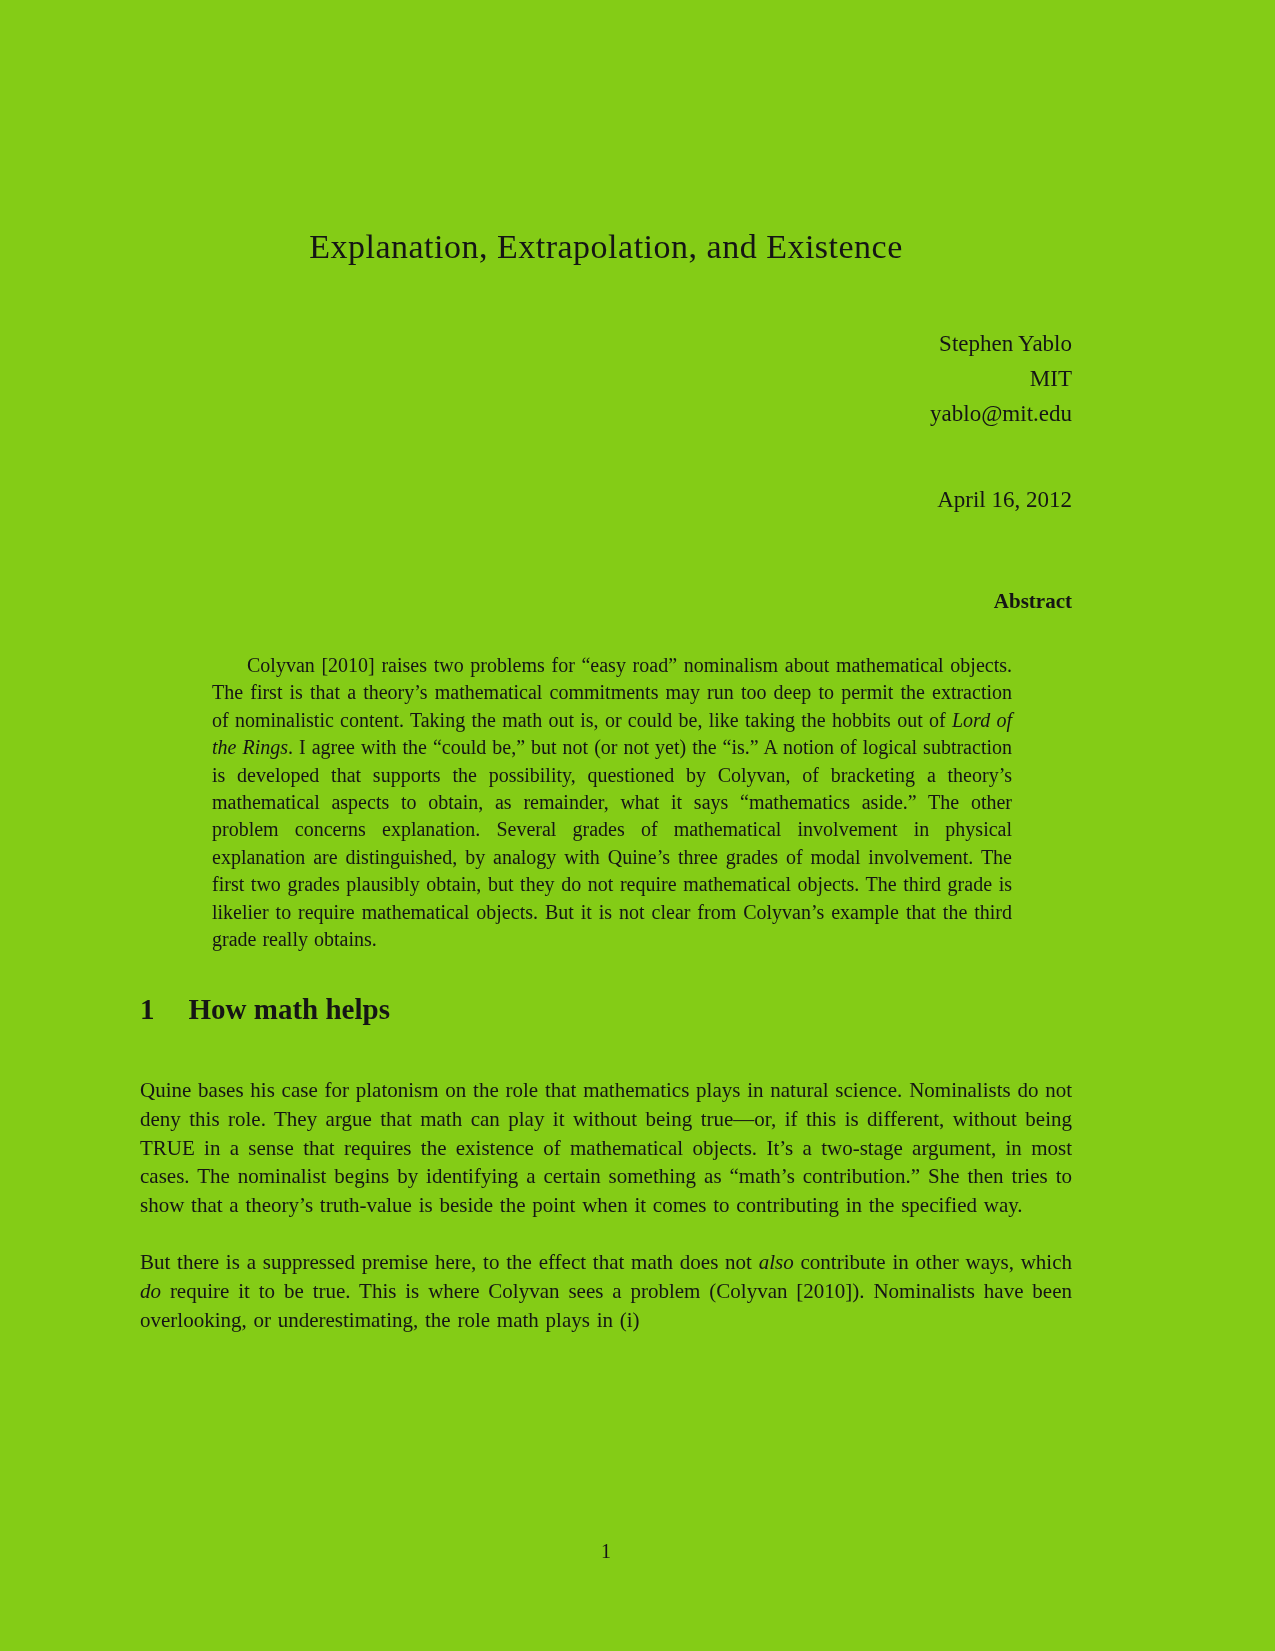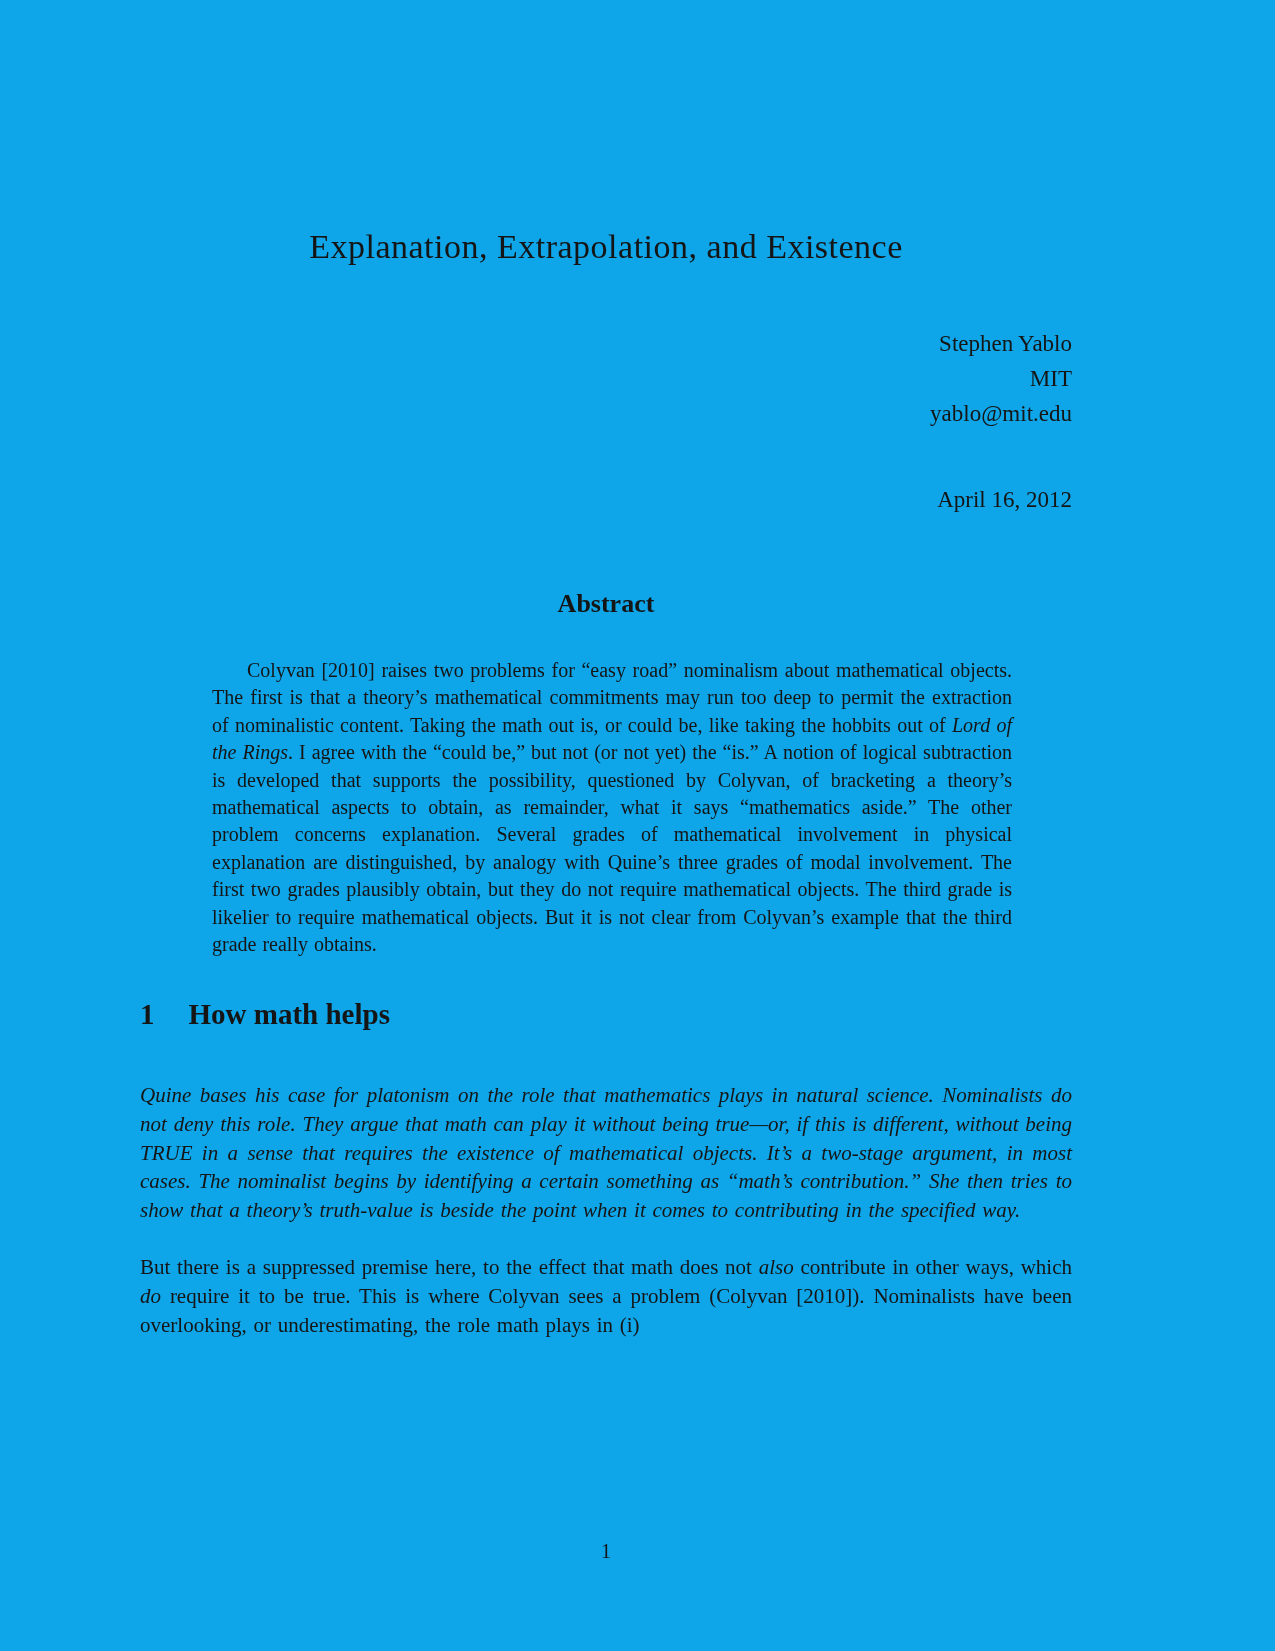--- a/index.html
+++ b/index.html
@@ -4,21 +4,21 @@
 <style>
   html, body {
     margin: 0;
     padding: 0;
     background: #ffffff;
   }
   .page {
     position: relative;
     width: 1275px;
     height: 1651px;
-    background: #0ea5e9;
+    background: #84cc16;
     font-family: "Liberation Serif", "DejaVu Serif", serif;
     color: #151515;
     overflow: hidden;
   }
   .content {
     width: 932px;
     margin-left: 140px;
   }
   .paper-title {
     margin: 0;
@@ -34,22 +34,22 @@
     font-size: 23px;
     line-height: 35px;
   }
   .date-line {
     margin-top: 56px;
     text-align: right;
     font-size: 23px;
   }
   .abstract-heading {
     margin-top: 76px;
-    text-align: center;
-    font-size: 26px;
+    text-align: right;
+    font-size: 21px;
     font-weight: bold;
   }
   .abstract-text {
     margin: 38px 0 0 72px;
     width: 800px;
     font-size: 20px;
     line-height: 27.4px;
     text-align: justify;
     text-indent: 35px;
     word-spacing: 1px;
@@ -63,21 +63,21 @@
     display: inline-block;
     margin-right: 34px;
   }
   .body-para {
     margin: 0;
     font-size: 21px;
     line-height: 28.6px;
     text-align: justify;
     word-spacing: 1.5px;
   }
-  .para-1 { margin-top: 50px; font-style: italic; }
+  .para-1 { margin-top: 50px; }
   .para-2 { margin-top: 29px; }
   .page-number {
     position: absolute;
     top: 1540px;
     left: 140px;
     width: 932px;
     text-align: center;
     font-size: 20px;
   }
   em { font-style: italic; }

